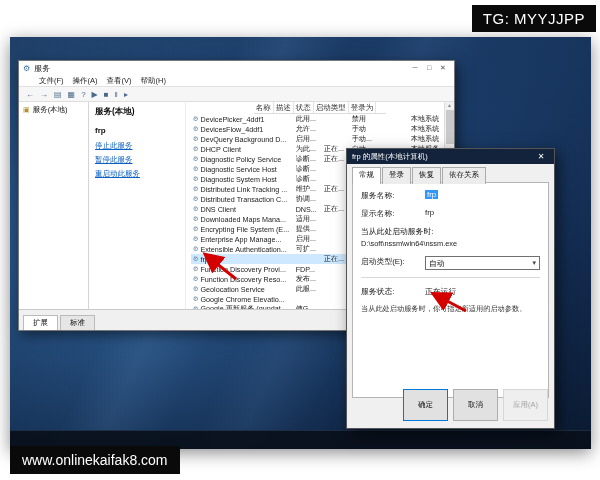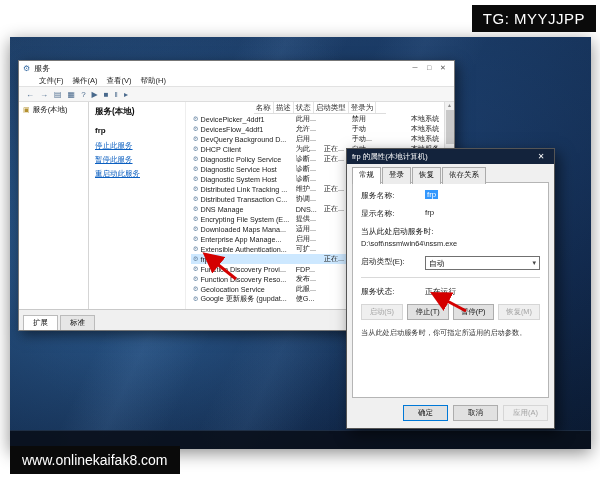--- a/index.html
+++ b/index.html
@@ -86,21 +86,21 @@
   .combo { flex:1; height:14px; border:1px solid #707070; background:#fff; display:flex;
            align-items:center; justify-content:space-between; padding:0 3px; font-size:7.8px; }
   .combo-arrow { color:#444; font-size:7px; }
   .sep { border-top:1px solid #d9d9d9; margin:6px 0 8px; }
   .ctl-row { display:flex; gap:4px; margin-bottom:8px; }
   .ctl-btn { width:42px; height:16px; font-size:7.3px; display:flex; align-items:center; justify-content:center;
              border:1px solid #adadad; background:#e1e1e1; cursor:pointer; }
   .ctl-btn.disabled { color:#a3a3a3; border-color:#d6d6d6; background:#efefef; }
   .dlg-note { font-size:7.2px; color:#333; line-height:1.45; }
   .dlg-footer { position:absolute; right:6px; bottom:7px; display:flex; gap:5px; }
-  .ft-btn { width:45px; height:16px; font-size:7.5px; display:flex; align-items:center; justify-content:center;
+  .ft-btn { width:45px; height:32px; font-size:7.5px; display:flex; align-items:center; justify-content:center;
             border:1px solid #adadad; background:#e1e1e1; cursor:pointer; }
   .ft-btn.default { border-color:#0078d7; }
   .ft-btn.disabled { color:#a3a3a3; border-color:#d6d6d6; background:#efefef; }
 
   .arrows { position:absolute; left:0; top:0; width:581px; height:412px; z-index:50; pointer-events:none; }
 </style>
 </head>
 <body>
 
 <div class="page">
@@ -253,46 +253,46 @@
                   <span>Distributed Transaction C...</span>
                 </span>
                 <span class="c-desc">协调...</span>
                 <span class="c-status"></span>
                 <span class="c-startup">手动...</span>
                 <span class="c-logon">网络服务</span>
               </div>
               <div class="svc-row">
                 <span class="c-name">
                   <span class="gear">⚙</span>
-                  <span>DNS Manage</span>
+                  <span>DNS Client</span>
                 </span>
                 <span class="c-desc">DNS...</span>
                 <span class="c-status">正在...</span>
                 <span class="c-startup">自动...</span>
                 <span class="c-logon">网络服务</span>
               </div>
               <div class="svc-row">
                 <span class="c-name">
                   <span class="gear">⚙</span>
-                  <span>Encrypting File System (E...</span>
-                </span>
-                <span class="c-desc">提供...</span>
-                <span class="c-status"></span>
-                <span class="c-startup">手动...</span>
-                <span class="c-logon">本地系统</span>
-              </div>
-              <div class="svc-row">
-                <span class="c-name">
-                  <span class="gear">⚙</span>
                   <span>Downloaded Maps Mana...</span>
                 </span>
                 <span class="c-desc">适用...</span>
                 <span class="c-status"></span>
                 <span class="c-startup">自动...</span>
                 <span class="c-logon">网络服务</span>
+              </div>
+              <div class="svc-row">
+                <span class="c-name">
+                  <span class="gear">⚙</span>
+                  <span>Encrypting File System (E...</span>
+                </span>
+                <span class="c-desc">提供...</span>
+                <span class="c-status"></span>
+                <span class="c-startup">手动...</span>
+                <span class="c-logon">本地系统</span>
               </div>
               <div class="svc-row">
                 <span class="c-name">
                   <span class="gear">⚙</span>
                   <span>Enterprise App Manage...</span>
                 </span>
                 <span class="c-desc">启用...</span>
                 <span class="c-status"></span>
                 <span class="c-startup">手动</span>
                 <span class="c-logon">本地系统</span>
@@ -338,20 +338,30 @@
                 <span class="c-logon">本地服务</span>
               </div>
               <div class="svc-row">
                 <span class="c-name">
                   <span class="gear">⚙</span>
                   <span>Geolocation Service</span>
                 </span>
                 <span class="c-desc">此服...</span>
                 <span class="c-status"></span>
                 <span class="c-startup">手动...</span>
+                <span class="c-logon">本地系统</span>
+              </div>
+              <div class="svc-row">
+                <span class="c-name">
+                  <span class="gear">⚙</span>
+                  <span>Google Chrome Elevatio...</span>
+                </span>
+                <span class="c-desc"></span>
+                <span class="c-status"></span>
+                <span class="c-startup">手动</span>
                 <span class="c-logon">本地系统</span>
               </div>
               <div class="svc-row">
                 <span class="c-name">
                   <span class="gear">⚙</span>
                   <span>Google 更新服务 (gupdat...</span>
                 </span>
                 <span class="c-desc">使G...</span>
                 <span class="c-status"></span>
                 <span class="c-startup">自动...</span>
@@ -399,27 +409,20 @@
           <span class="combo">
             <span>自动</span>
             <span class="combo-arrow">▾</span>
           </span>
         </div>
         <div class="sep"></div>
         <div class="f-row">
           <span class="f-label">服务状态:</span>
           <span class="f-value">正在运行</span>
         </div>
-        <div class="ctl-row">
-
-        <span class="ctl-btn disabled">启动(S)</span>
-            <span class="ctl-btn">停止(T)</span>
-            <span class="ctl-btn">暂停(P)</span>
-            <span class="ctl-btn disabled">恢复(M)</span>
-          </div>
         <div class="dlg-note">当从此处启动服务时，你可指定所适用的启动参数。</div>
       </div>
       <div class="dlg-footer">
 
       <span class="ft-btn default">确定</span>
           <span class="ft-btn">取消</span>
           <span class="ft-btn disabled">应用(A)</span>
         </div>
     </div>
 

